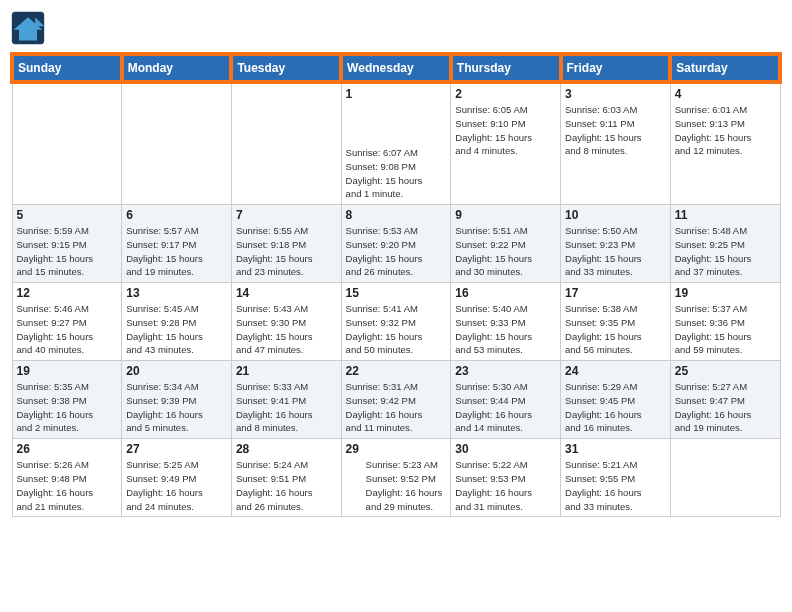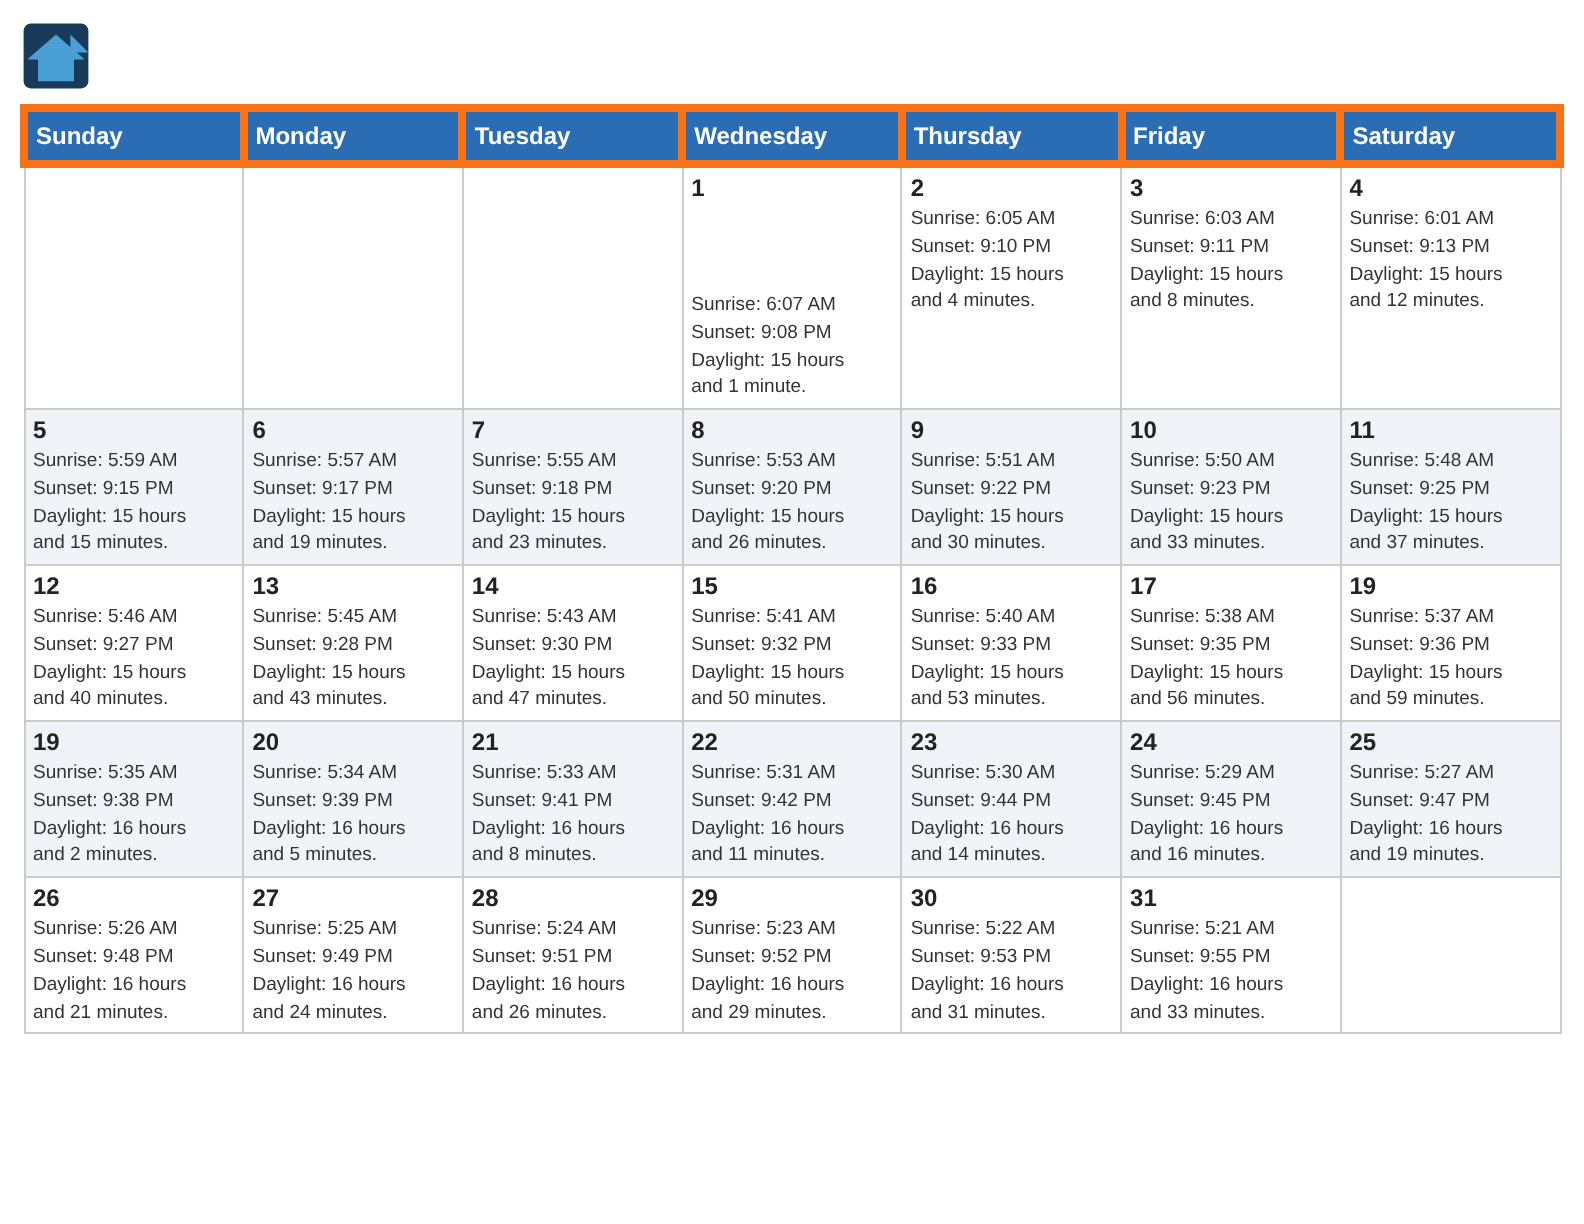--- a/index.html
+++ b/index.html
@@ -322,21 +322,21 @@
         </td>
         <td>
           <span class="day-num">28</span>
           <div class="day-info" style="white-space: pre-line;">Sunrise: 5:24 AM
 Sunset: 9:51 PM
 Daylight: 16 hours
 and 26 minutes.</div>
         </td>
         <td>
           <span class="day-num">29</span>
-          <div class="day-info" style="white-space: pre-line;">Sunrise: 5:23 AM
+          <div class="day-info" style="white-space: pre-line; margin-left: 20px;">Sunrise: 5:23 AM
 Sunset: 9:52 PM
 Daylight: 16 hours
 and 29 minutes.</div>
         </td>
         <td>
           <span class="day-num">30</span>
           <div class="day-info" style="white-space: pre-line;">Sunrise: 5:22 AM
 Sunset: 9:53 PM
 Daylight: 16 hours
 and 31 minutes.</div>

